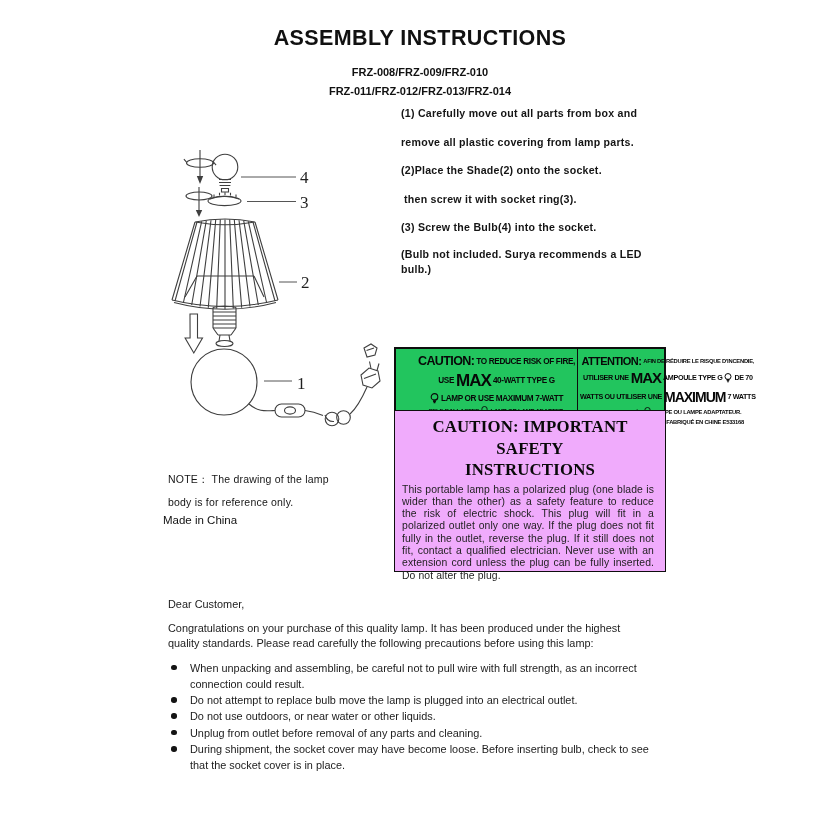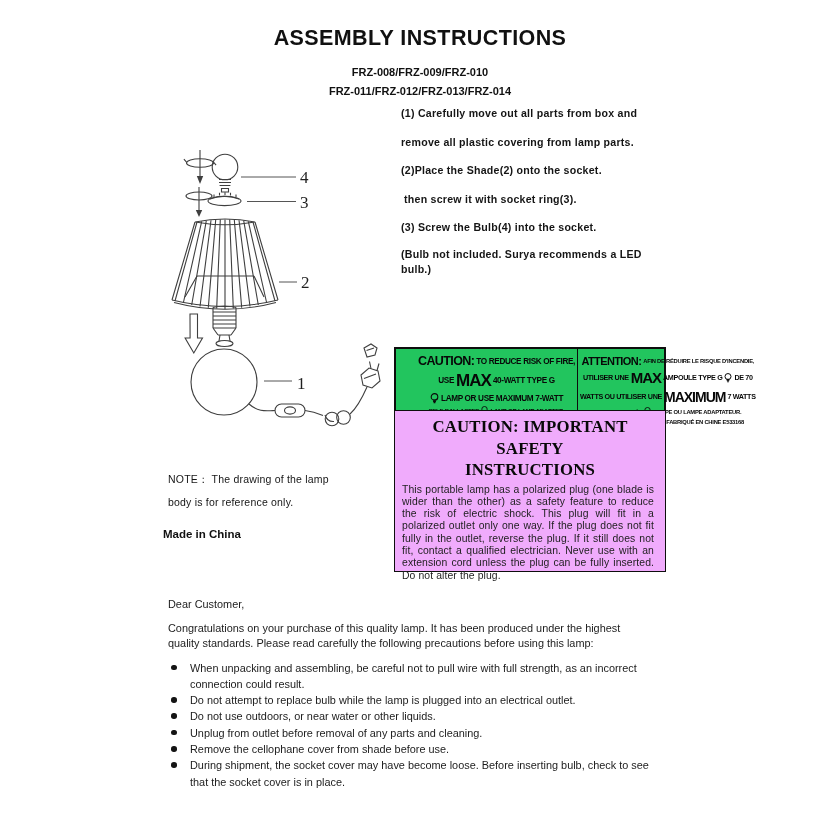--- a/index.html
+++ b/index.html
@@ -48,21 +48,21 @@
   .safety-box{position:absolute;left:394px;top:410px;width:272px;height:162px;
               border:1.6px solid #0e0e0e;box-sizing:border-box;padding:5px 7px 4px;background:#f0abfc;}
   .safety-title{font-family:"Liberation Serif",serif;font-weight:bold;font-size:16.8px;
                 line-height:21.5px;text-align:center;color:#090909;letter-spacing:.2px;}
   .safety-body{margin:3px 4px 0 0;font-size:10.4px;line-height:12.3px;text-align:justify;
                color:#1d1d1d;letter-spacing:.1px;}
 
   
   .note{position:absolute;left:159px;top:468px;font-size:10.5px;font-weight:normal;color:#151515;margin-left:9px;}
   .note p{margin:0;line-height:23px;letter-spacing:.2px;}
-  .madein{position:absolute;left:163px;top:514px;font-size:11.5px;font-weight:bold;color:#111;margin-top:14px;}
+  .madein{position:absolute;left:163px;top:514px;font-size:11.5px;font-weight:normal;color:#111;}
 
   
   .customer{position:absolute;left:168px;top:598px;width:492px;font-size:10.9px;color:#1c1c1c;}
   .salutation{margin:0 0 11px 0;}
   .intro{margin:0 0 8px 0;width:470px;line-height:15.3px;}
   .precautions{list-style:none;margin:0;padding:0;width:482px;}
   .precautions li{position:relative;padding-left:22px;line-height:16.3px;margin:0;}
   .dot{position:absolute;left:3px;top:5px;width:5.5px;height:5.5px;border-radius:50%;background:#141414;}
 </style>
 </head>
@@ -235,21 +235,20 @@
     <p>NOTE： The drawing of the lamp</p>
     <p>body is for reference only.</p>
   </div>
   <div class="madein">Made in China</div>
 
   <div class="customer">
     <p class="salutation">Dear Customer,</p>
     <p class="intro">Congratulations on your purchase of this quality lamp. It has been produced under the highest quality standards. Please read carefully the following precautions before using this lamp:</p>
     <ul class="precautions">
       <li><span class="dot"></span><span>When unpacking and assembling, be careful not to pull wire with full strength, as an incorrect connection could result.</span></li>
-      <li><span class="dot"></span><span>Do not attempt to replace bulb while the lamp is plugged into an electrical outlet.</span></li>
+      <li><span class="dot"></span><span>Do not attempt to replace bulb move the lamp is plugged into an electrical outlet.</span></li>
       <li><span class="dot"></span><span>Do not use outdoors, or near water or other liquids.</span></li>
       <li><span class="dot"></span><span>Unplug from outlet before removal of any parts and cleaning.</span></li>
-      <li><span class="dot"></span><span>Remove the cellophane cover from shade before use.</span></li>
       <li><span class="dot"></span><span>During shipment, the socket cover may have become loose. Before inserting bulb, check to see that the socket cover is in place.</span></li>
     </ul>
   </div>
 
 </div>
 
 </body></html>

